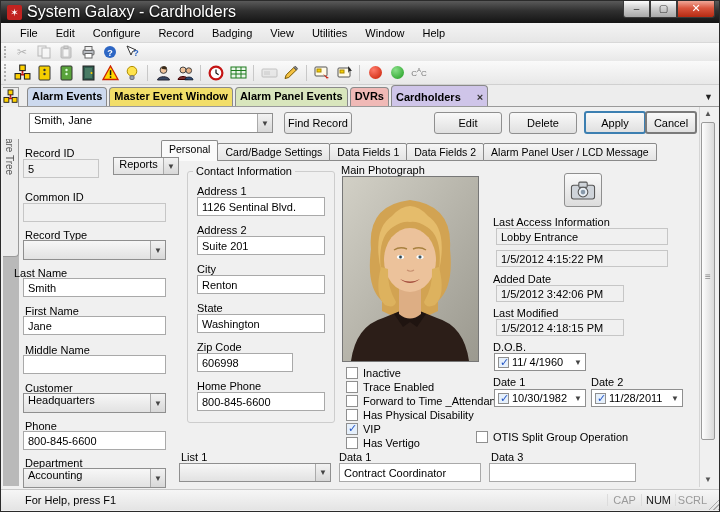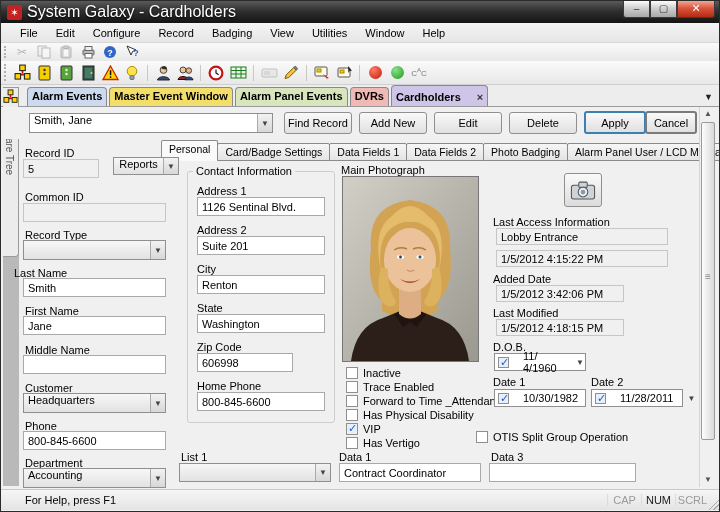--- a/index.html
+++ b/index.html
@@ -68,21 +68,21 @@
   .lbl{position:absolute;white-space:nowrap;}
   .inp{position:absolute;border:1px solid #a9a9a9;background:#fff;font:11px "Liberation Sans",sans-serif;
     padding:1px 4px;color:#000;}
   .inp.dis{background:#f0f0f0;border-color:#c6c6c6;}
   .groupbox{position:absolute;border:1px solid #cdcdcd;border-radius:3px;}
   .grouptitle{position:absolute;background:#f0f0f0;padding:0 3px;white-space:nowrap;}
   .chk{width:12px;height:12px;border:1px solid #8f8f8f;background:#fff;position:relative;flex:none;}
   .chk.on{background:#e6f0fb;}
   .chk.on::after{content:"✓";position:absolute;left:1px;top:-2px;color:#2456c6;font-size:11px;font-weight:bold;}
   .chkrow{position:absolute;display:flex;align-items:center;gap:5px;}
-  .datecombo{position:absolute;border:1px solid #8f8f8f;background:#fff;display:flex;align-items:center;gap:14px;padding-left:3px;}
+  .datecombo{position:absolute;border:1px solid #8f8f8f;background:#fff;display:flex;align-items:center;gap:3px;padding-left:3px;}
   .datecombo .carrow{width:14px;align-self:stretch;color:#444;font-size:8px;display:flex;align-items:center;justify-content:center;margin-left:auto;}
   
   .subtabs{position:absolute;left:160px;top:139px;display:flex;align-items:flex-end;}
   .subtab{height:18px;padding:2px 7px 0;border:1px solid #8a8a8a;border-bottom:1px solid #8a8a8a;
     background:linear-gradient(#f6f6f6,#e4e4e4);font-size:10.5px;white-space:nowrap;margin-right:-1px;
     border-radius:2px 2px 0 0;}
   .subtab.active{height:21px;background:#fafafa;border-bottom:1px solid #fafafa;font-size:10.5px;}
   
   .photoframe{position:absolute;left:341px;top:175px;width:137px;height:186px;border:1px solid #777;background:#b8b6ac;}
   .cambtn{position:absolute;left:563px;top:172px;width:38px;height:34px;border:1px solid #8f8f8f;border-radius:3px;
@@ -303,33 +303,31 @@
         <rect x="9.8" y="9" width="5.2" height="5.2" fill="#ffd200" stroke="#222"></rect>
       </svg></div>
   <div class="vtext">Hardware Tree</div>
 
   <div class="navrow">
     <div class="combo white" style="left:28px;top:6px;width:244px;height:20px">
       <div class="cval">Smith, Jane</div>
       <div class="carrow">▼</div>
     </div>
     <div class="btn" style="left:283px;top:5px;width:68px;height:22px">Find Record</div>
-    <div class="btn ulf" style="left:358px;top:5px;width:68px;height:22px">Add New</div>
     <div class="btn ulf" style="left:433px;top:5px;width:68px;height:22px">Edit</div>
     <div class="btn ulf" style="left:508px;top:5px;width:68px;height:22px">Delete</div>
     <div class="btn ulf focused" style="left:583px;top:4px;width:62px;height:23px">Apply</div>
     <div class="btn ulf defbtn" style="left:644px;top:4px;width:52px;height:23px">Cancel</div>
   </div>
 
   <div class="subtabs">
     <div class="subtab active">Personal</div>
     <div class="subtab">Card/Badge Settings</div>
     <div class="subtab">Data Fields 1</div>
     <div class="subtab">Data Fields 2</div>
-    <div class="subtab">Photo Badging</div>
     <div class="subtab">Alarm Panel User  / LCD Message</div>
 
   </div>
 
   <div class="lbl" style="left:24px;top:146px">Record ID</div>
   <input class="inp dis" style="left: 22px; top: 158px; width: 76px; height: 19px;" value="5">
   <div class="combo" style="left:112px;top:156px;width:66px;height:18px">
     <div class="cval" style="text-align:center">Reports</div>
     <div class="carrow">▼</div>
   </div>

